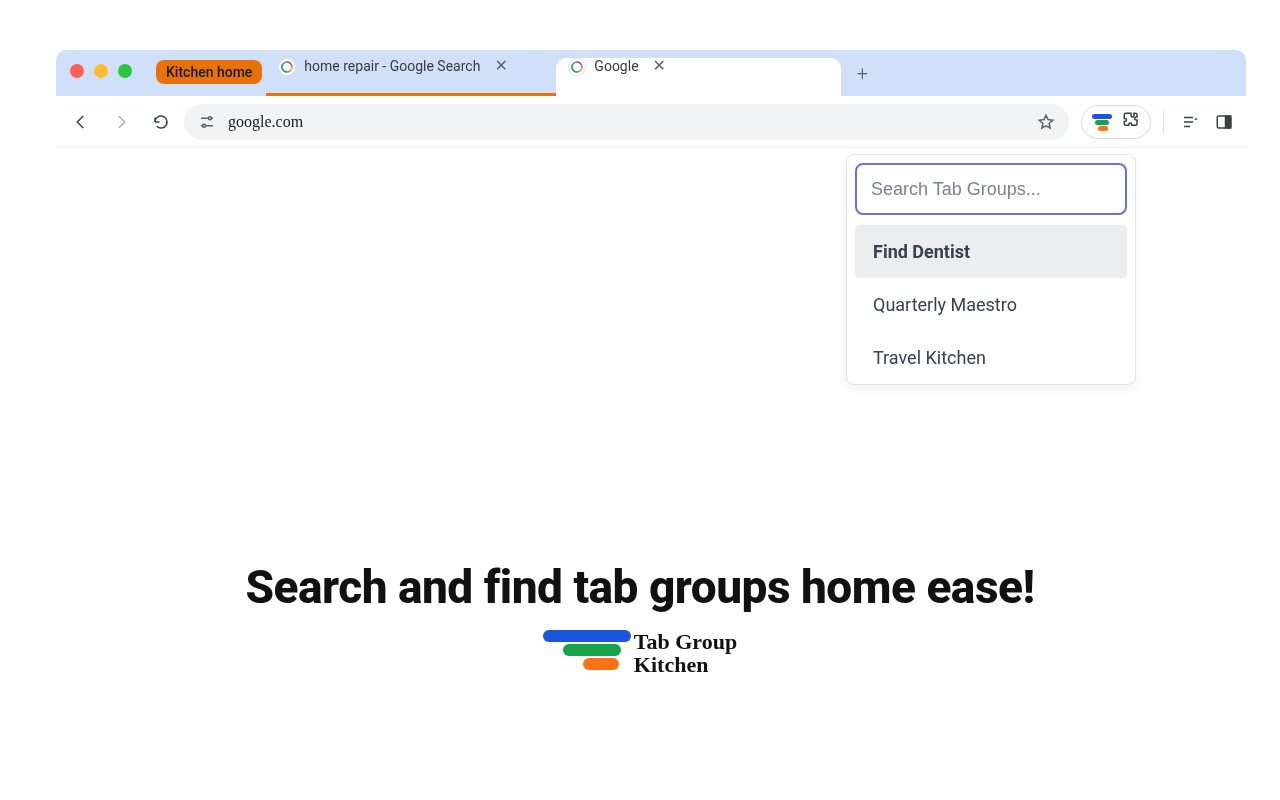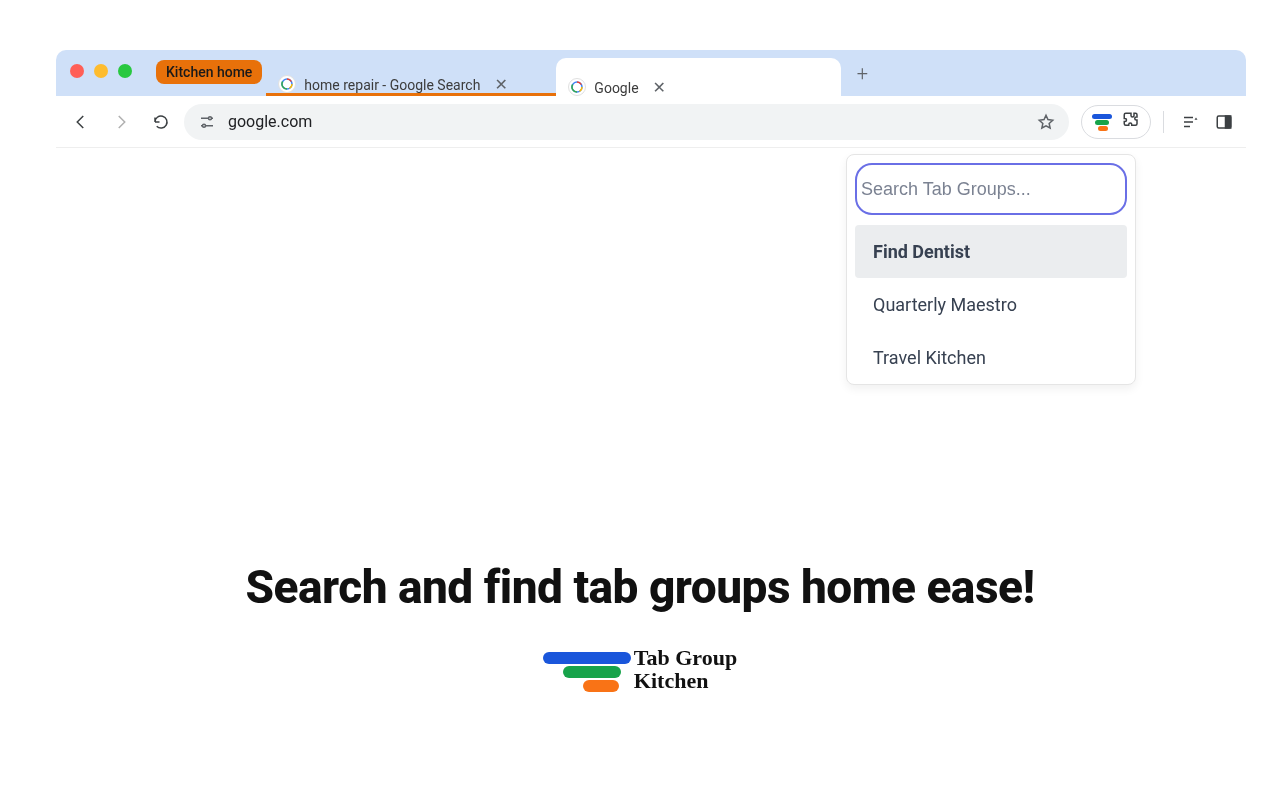--- a/index.html
+++ b/index.html
@@ -62,21 +62,21 @@
     font-weight: 500;
     padding: 4px 10px;
     border-radius: 8px;
     margin-right: 4px;
     margin-bottom: 2px;
   }
 
   .tab {
     height: 38px;
     display: flex;
-    align-items: flex-end;
+    align-items: flex-start;
     padding: 0 12px;
     font-size: 14px;
     color: #3c3c3c;
     border-top-left-radius: 10px;
     border-top-right-radius: 10px;
     position: relative;
     gap: 8px;
     min-width: 0;
   }
   .tab .favicon {
@@ -130,20 +130,21 @@
     flex: 1;
     height: 36px;
     background: #f1f3f4;
     border-radius: 18px;
     display:flex;
     align-items:center;
     padding: 0 14px;
     gap: 12px;
     color:#202124;
     font-size:16px;
+    font-family:Liberation Serif, serif;
   }
   .omnibox .tune {
     width:18px; height:18px;
   }
   .omnibox .url { flex:1; }
   .omnibox .star { width:18px; height:18px; }
 
   .ext-pill {
     height: 34px;
     border-radius: 17px;
@@ -183,23 +184,23 @@
     background:#fff;
     border-radius: 8px;
     border:1px solid #e5e5e5;
     box-shadow: 0 4px 10px rgba(0,0,0,0.06);
     padding: 8px 8px 0 8px;
   }
   .popup input {
     width:100%;
     height: 52px;
     border: 2px solid #6a6fe6;
-    border-radius: 17px;
+    border-radius: 8px;
     font-size: 18px;
-    padding: 0 4px;
+    padding: 0 14px;
     color:#374151;
     outline:none;
   }
   .popup input::placeholder { color:#7b8292; }
   .popup ul { list-style:none; margin-top:10px; }
   .popup li {
     padding: 16px 18px;
     font-size: 18px;
     color:#374151;
     cursor:pointer;
@@ -213,23 +214,23 @@
     top: 560px;
     text-align:center;
   }
   .marketing h1 {
     font-size: 46px;
     font-weight: 800;
     color:#111;
     letter-spacing:-0.5px;
   }
   .brand {
-    margin-top: 32px;
+    margin-top: 16px;
     display:inline-flex;
-    align-items:flex-end;
+    align-items:flex-start;
     gap: 1px;
   }
   .brand-bars {
     width: 90px; height: 40px; position:relative;
   }
   .brand-bars span { position:absolute; height:12px; border-radius:7px; }
   .brand-bars .bb1{ width:88px; left:0;  top:0;  background:#1a56db; }
   .brand-bars .bb2{ width:58px; left:20px; top:14px; background:#17a34a; }
   .brand-bars .bb3{ width:36px; left:40px; top:28px; background:#f97316; }
   .brand-text {

